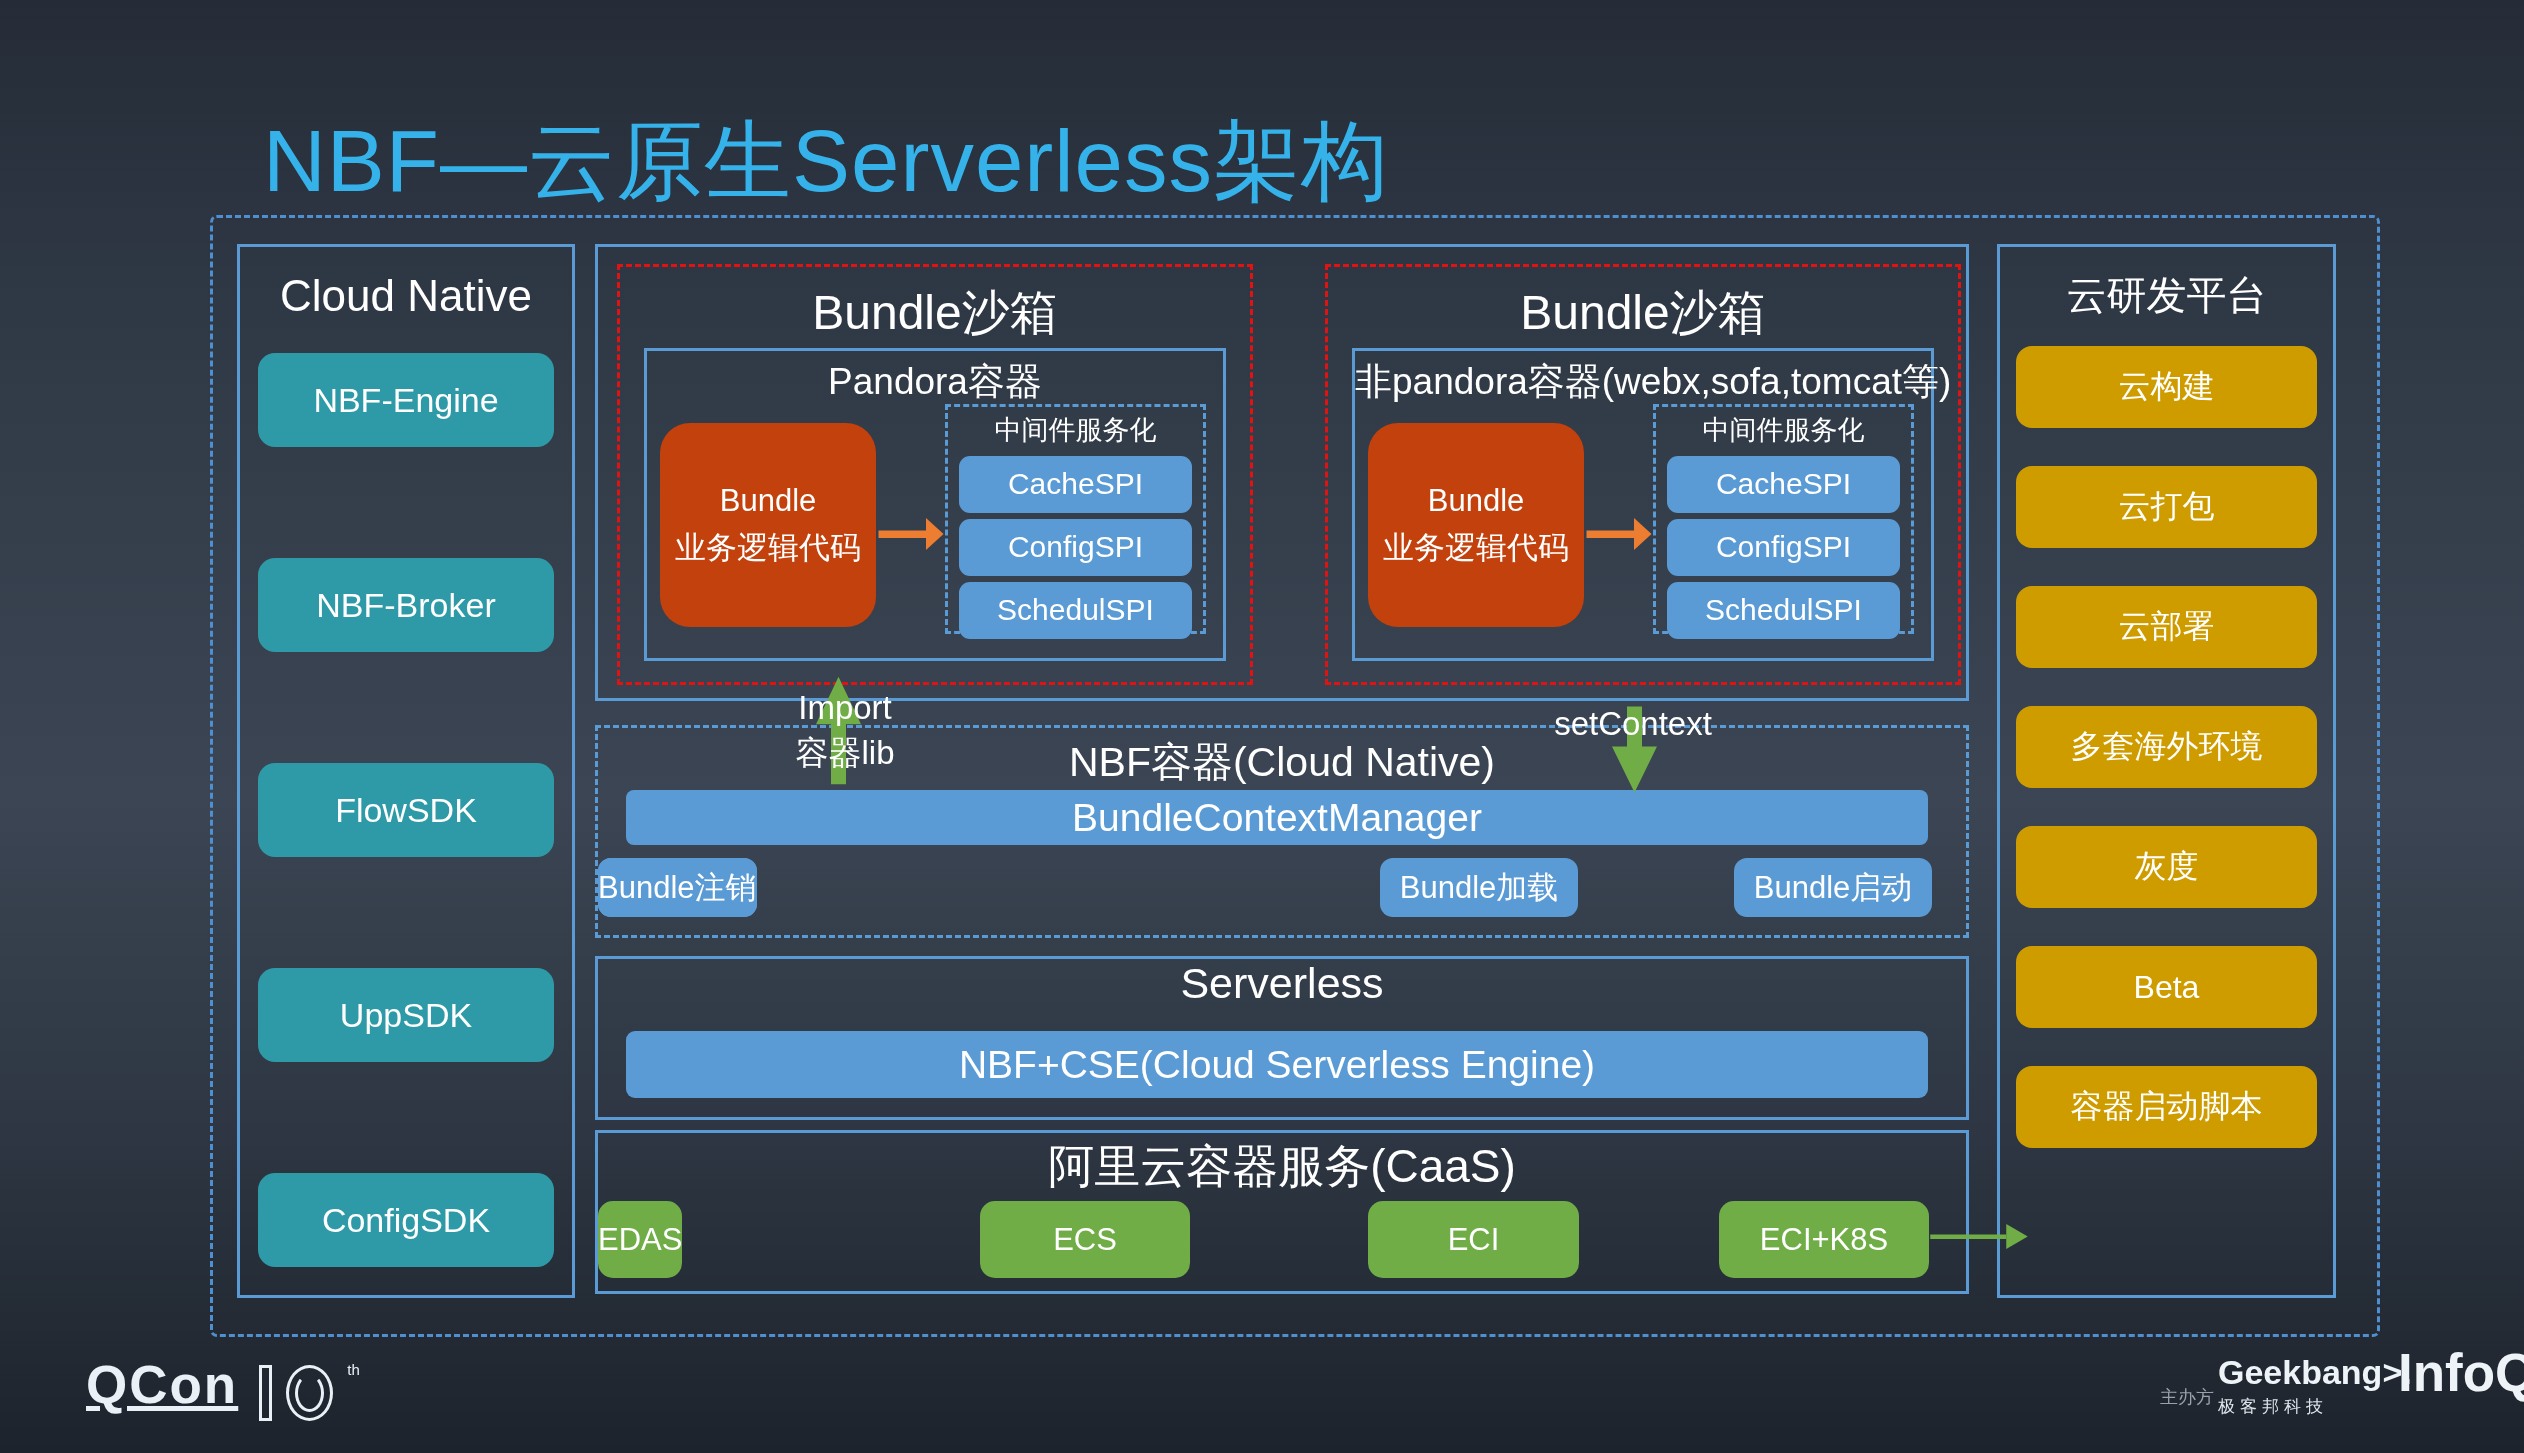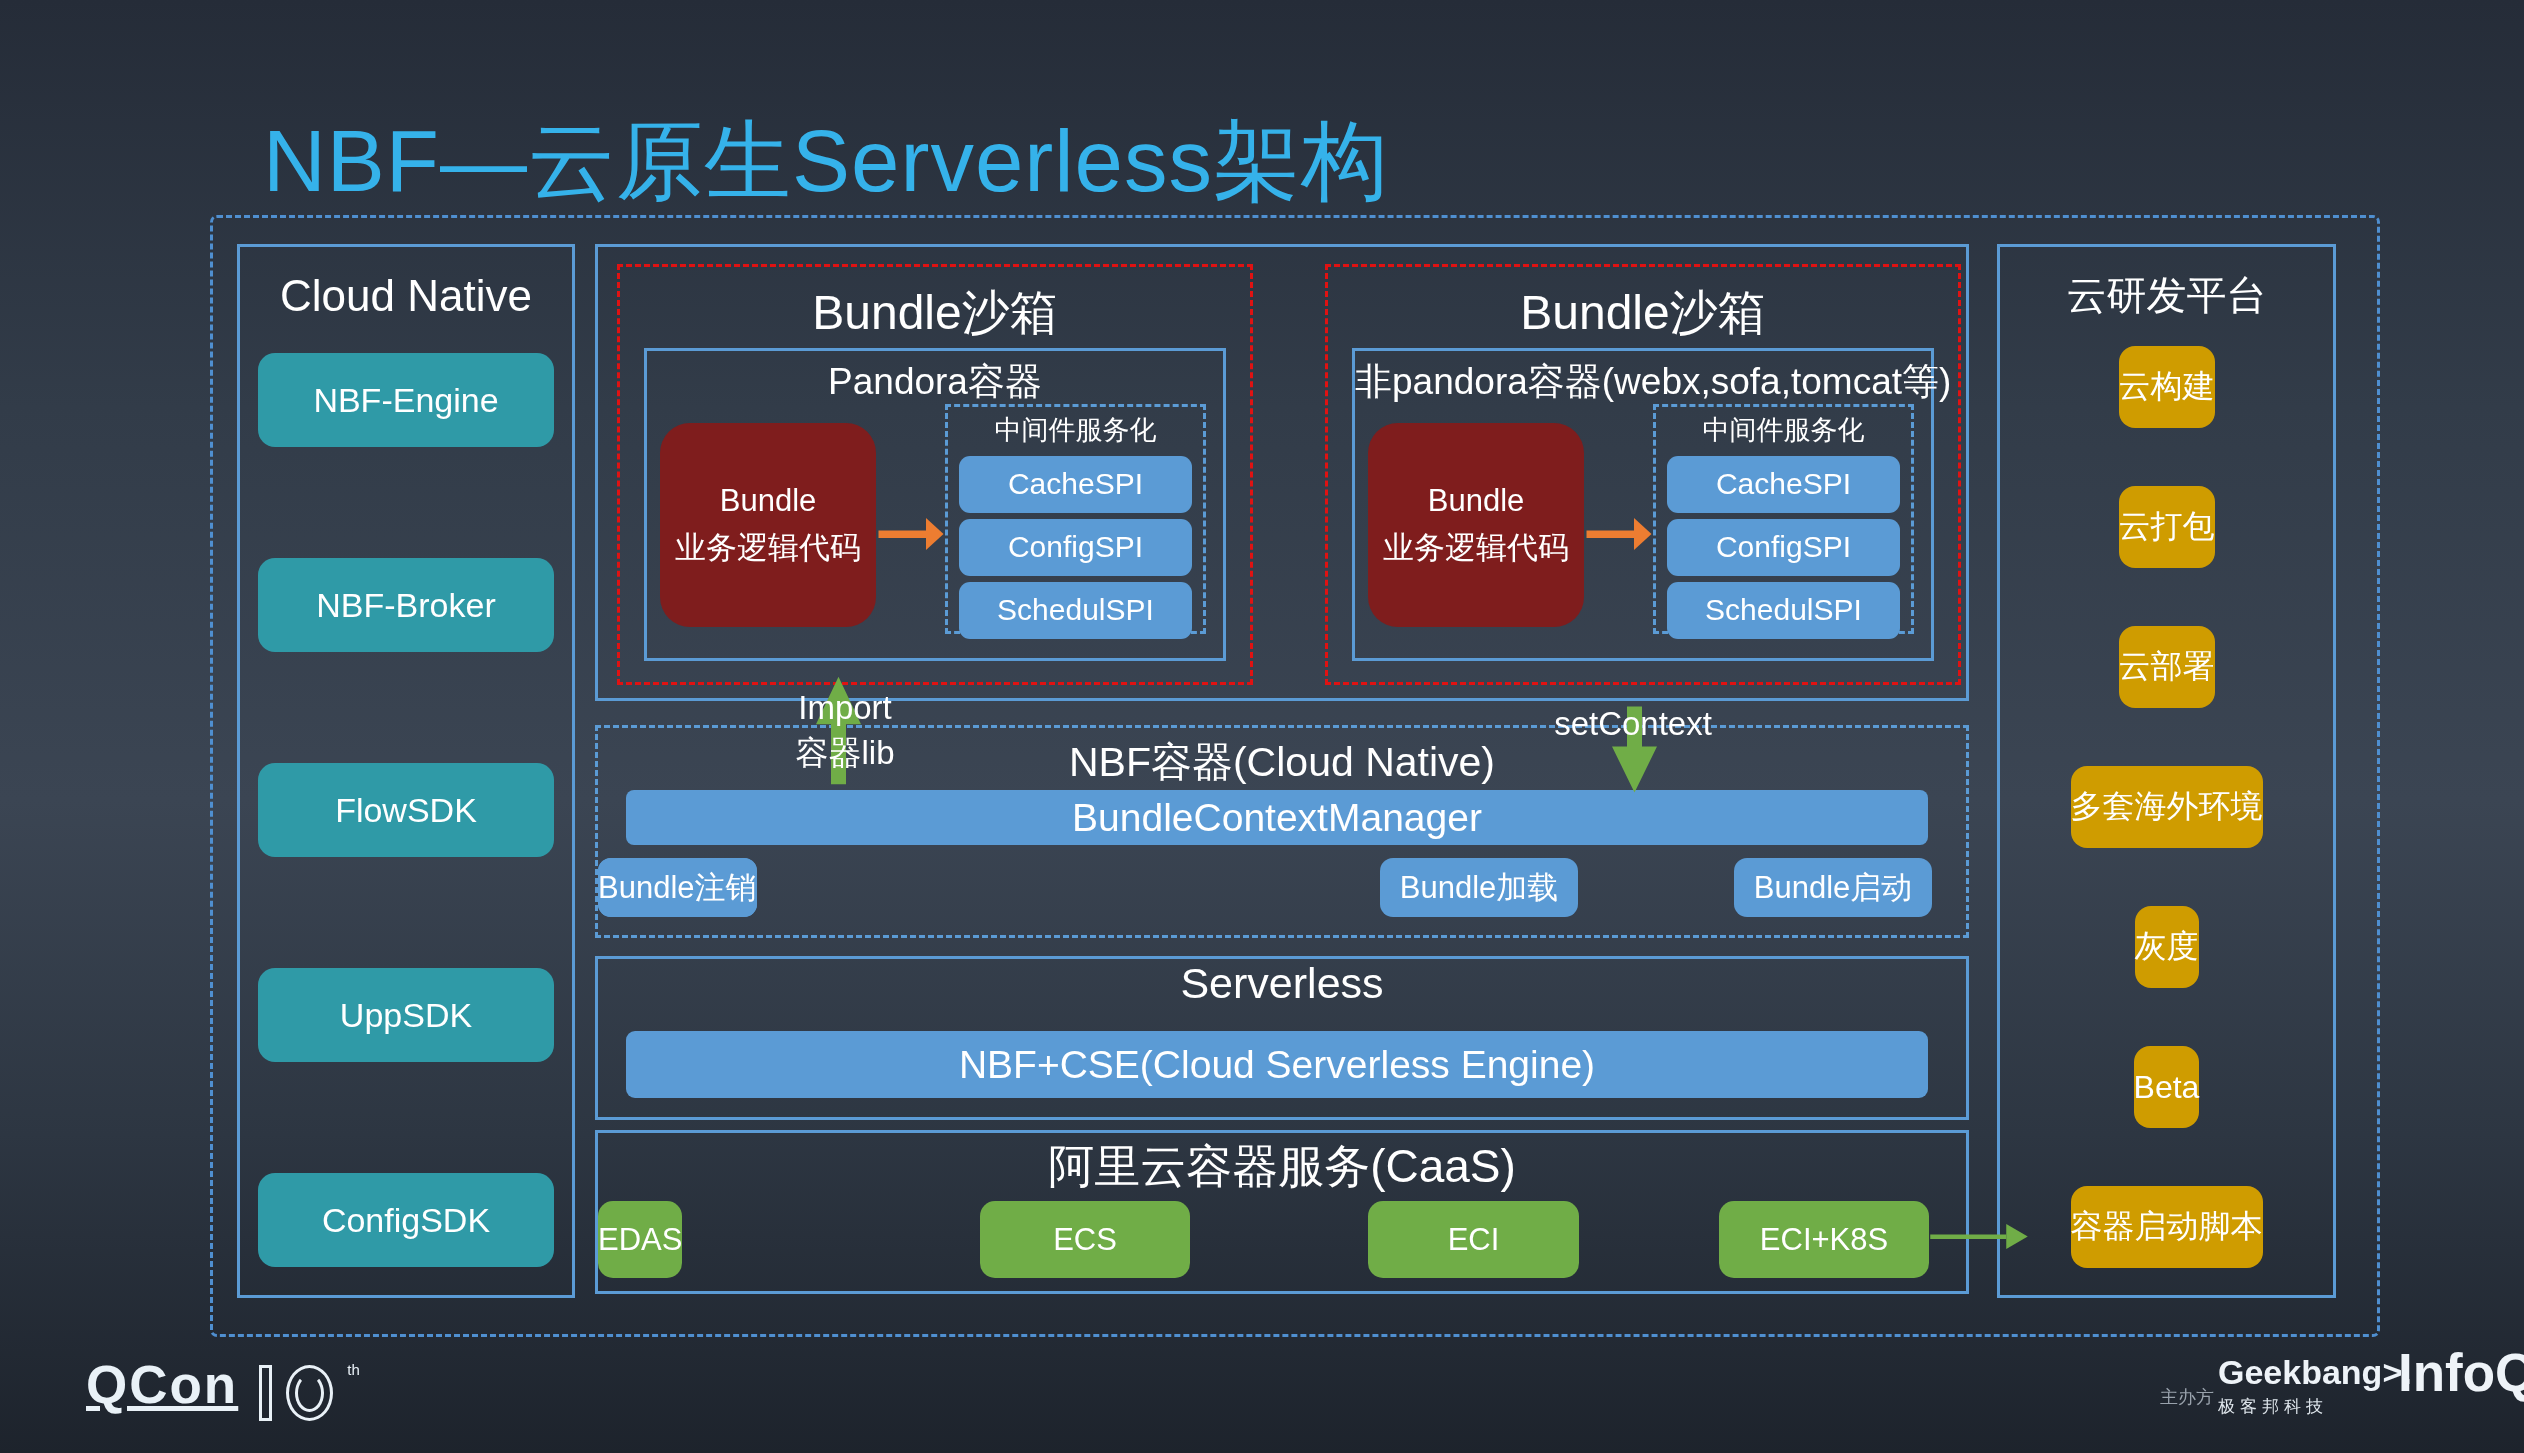--- a/index.html
+++ b/index.html
@@ -27,21 +27,21 @@
   .teal-box{height:94px;background:#2f9aa7;border-radius:17px;font-size:34px;}
 
   
   .sandbox-area{position:absolute;left:595px;top:244px;width:1368px;height:451px;border:3.5px solid #5b9bd5;}
   .sandbox{position:absolute;top:16.7px;width:630px;height:415px;border:3.5px dashed #e01212;}
   .sandbox.s1{left:19px;}
   .sandbox.s2{left:727px;}
   .sandbox-title{text-align:center;font-size:48px;margin-top:14px;}
   .sandbox-inner{position:absolute;left:24px;right:24px;top:81px;bottom:21px;border:3px solid #5b9bd5;}
   .inner-title{text-align:center;font-size:37px;margin-top:6px;white-space:nowrap;}
-  .bundle-box{position:absolute;left:13px;top:72px;bottom:31px;width:216px;background:#7f1d1d;
+  .bundle-box{position:absolute;left:13px;top:72px;bottom:31px;width:216px;background:#c2410c;
     border-radius:30px;font-size:31px;line-height:1.5;white-space:pre-line;text-align:center;}
   .orange-arrow{position:absolute;left:231px;top:163px;}
   .mw-box{position:absolute;right:17px;top:53px;bottom:24px;width:255px;border:3px dashed #5b9bd5;}
   .mw-title{text-align:center;font-size:27px;margin-top:5px;}
   .mw-items{display:flex;flex-direction:column;gap:6px;padding:8px 11px 0;}
   .mw-item{height:57px;background:#5b9bd5;border-radius:11px;font-size:30px;}
 
   
   .connector-label{position:absolute;z-index:5;width:222px;text-align:center;font-size:33px;
     line-height:1.35;white-space:pre-line;}
@@ -74,21 +74,21 @@
   .caas-title{text-align:center;font-size:46px;margin-top:3px;}
   .caas-item{position:absolute;top:68px;height:77px;background:#70ad47;border-radius:15px;font-size:31px;}
   .caas-item:nth-of-type(1){left:24px;width:208px;}
   .caas-item:nth-of-type(2){left:382px;width:210px;}
   .caas-item:nth-of-type(3){left:770px;width:211px;}
   .caas-item:nth-of-type(4){left:1121px;width:210px;}
 
   
   .rightcol{left:1997px;top:244px;width:333px;height:1048px;}
   .rightcol-title{text-align:center;font-size:40px;margin-top:21px;font-weight:400;}
-  .rightcol-items{position:absolute;top:99px;left:15.7px;right:15.7px;display:flex;flex-direction:column;gap:58px;align-items:center;}
+  .rightcol-items{position:absolute;top:99px;left:15.7px;right:15.7px;display:flex;flex-direction:column;gap:38px;}
   .gold-box{height:82px;background:#cf9c00;border-radius:16px;font-size:32px;}
 
   
   .qcon{position:absolute;left:86px;top:1358px;display:flex;align-items:flex-start;gap:21px;color:#e9f1f7;}
   .qcon-text{font-size:53px;font-weight:700;letter-spacing:2px;line-height:1;text-decoration:underline;}
   .qcon-mark{display:flex;gap:14px;margin-top:7px;align-items:flex-start;}
   .qcon-one{width:7px;height:50px;border:3.5px solid #e9f1f7;}
   .qcon-zero{width:41px;height:50px;border:3.5px solid #e9f1f7;border-radius:50%;position:relative;}
   .qcon-zero::after{content:"";position:absolute;inset:6px;border:3px solid #e9f1f7;
     border-top-color:transparent;border-radius:50%;}

